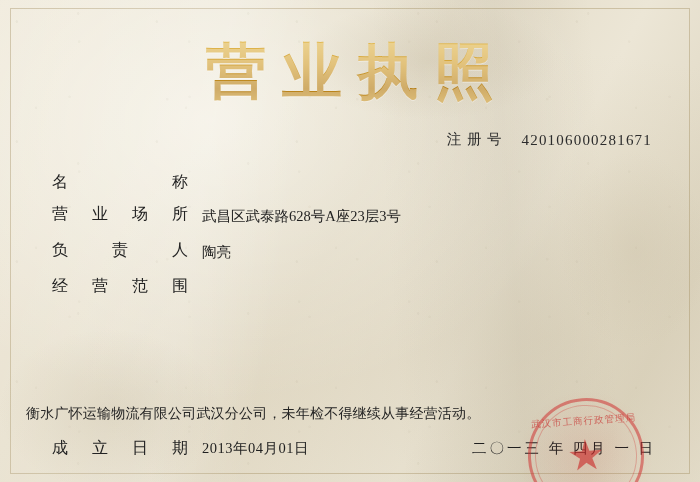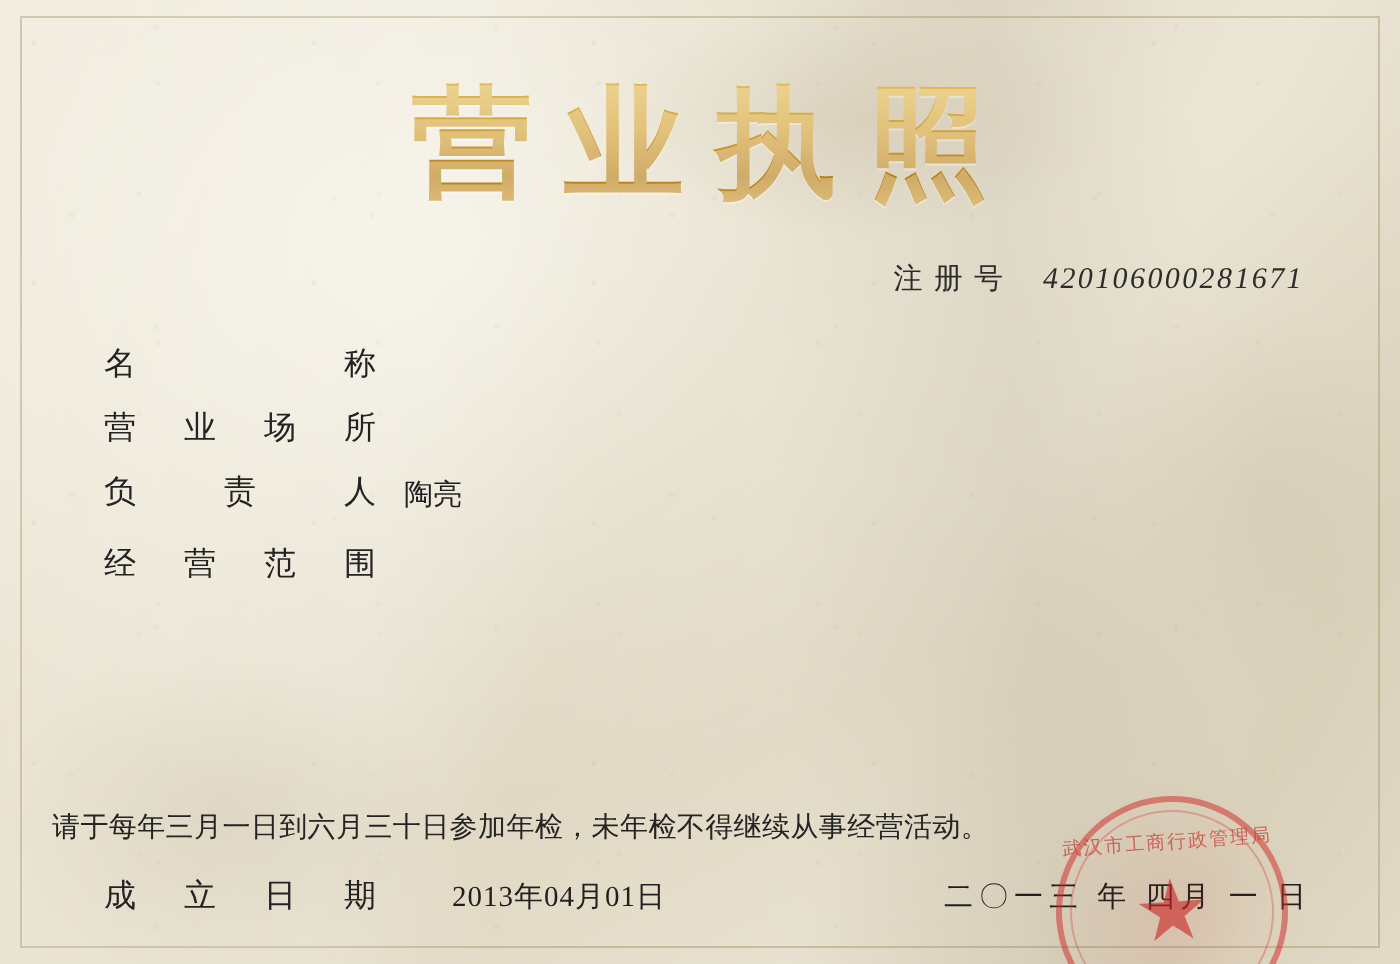--- a/index.html
+++ b/index.html
@@ -101,21 +101,20 @@
     font-size: 14.5px;
     color: #2c2c2c;
   }
   .reg-label {
     letter-spacing: 1px;
   }
   .reg-value {
     font-family: "Liberation Serif", serif;
     letter-spacing: 1.2px;
     font-size: 15px;
-    font-style: italic;
   }
 
   
   .fields {
     position: absolute;
     top: 172px;
     left: 52px;
     right: 40px;
   }
   .field-row {
@@ -174,21 +173,20 @@
     color: #232323;
     display: flex;
     justify-content: space-between;
     padding-right: 14px;
     box-sizing: border-box;
   }
   .bottom-date {
     font-size: 14.5px;
     color: #1f1f1f;
     letter-spacing: 0.5px;
-    margin-left: 24px;
   }
   .issue-date {
     margin-left: auto;
     font-size: 14.5px;
     color: #1f1f1f;
     letter-spacing: 3px;
     padding-right: 14px;
   }
 
   
@@ -295,20 +293,21 @@
         </div>
       </div>
 
       <div class="field-row">
         <div class="field-label">
           <span>营</span>
           <span>业</span>
           <span>场</span>
           <span>所</span>
         </div>
+        <div class="field-value">武昌区武泰路628号A座23层3号</div>
       </div>
 
       <div class="field-row">
         <div class="field-label">
           <span>负</span>
           <span>责</span>
           <span>人</span>
         </div>
         <div class="field-value">陶亮</div>
       </div>
@@ -317,21 +316,21 @@
         <div class="field-label">
           <span>经</span>
           <span>营</span>
           <span>范</span>
           <span>围</span>
         </div>
       </div>
 
     </div>
 
-    <div class="notice">请于每年三月一日到六月三十日参加年检，未年检不得继续从事经营活动。</div>
+    <div class="notice">衡水广怀运输物流有限公司武汉分公司，未年检不得继续从事经营活动。</div>
 
     <div class="bottom">
       <div class="bottom-label">
         <span>成</span>
         <span>立</span>
         <span>日</span>
         <span>期</span>
       </div>
       <div class="bottom-date">2013年04月01日</div>
       <div class="issue-date">二〇一三 年 四月 一 日</div>

